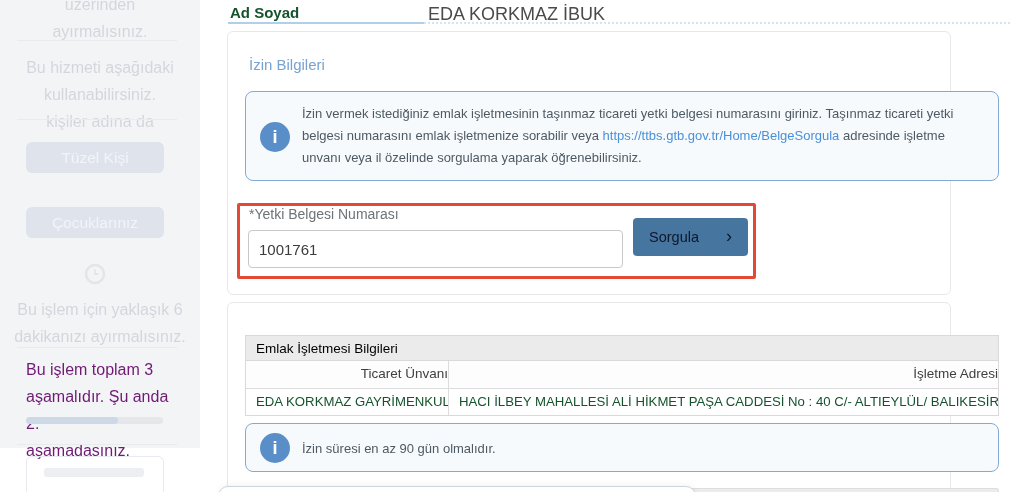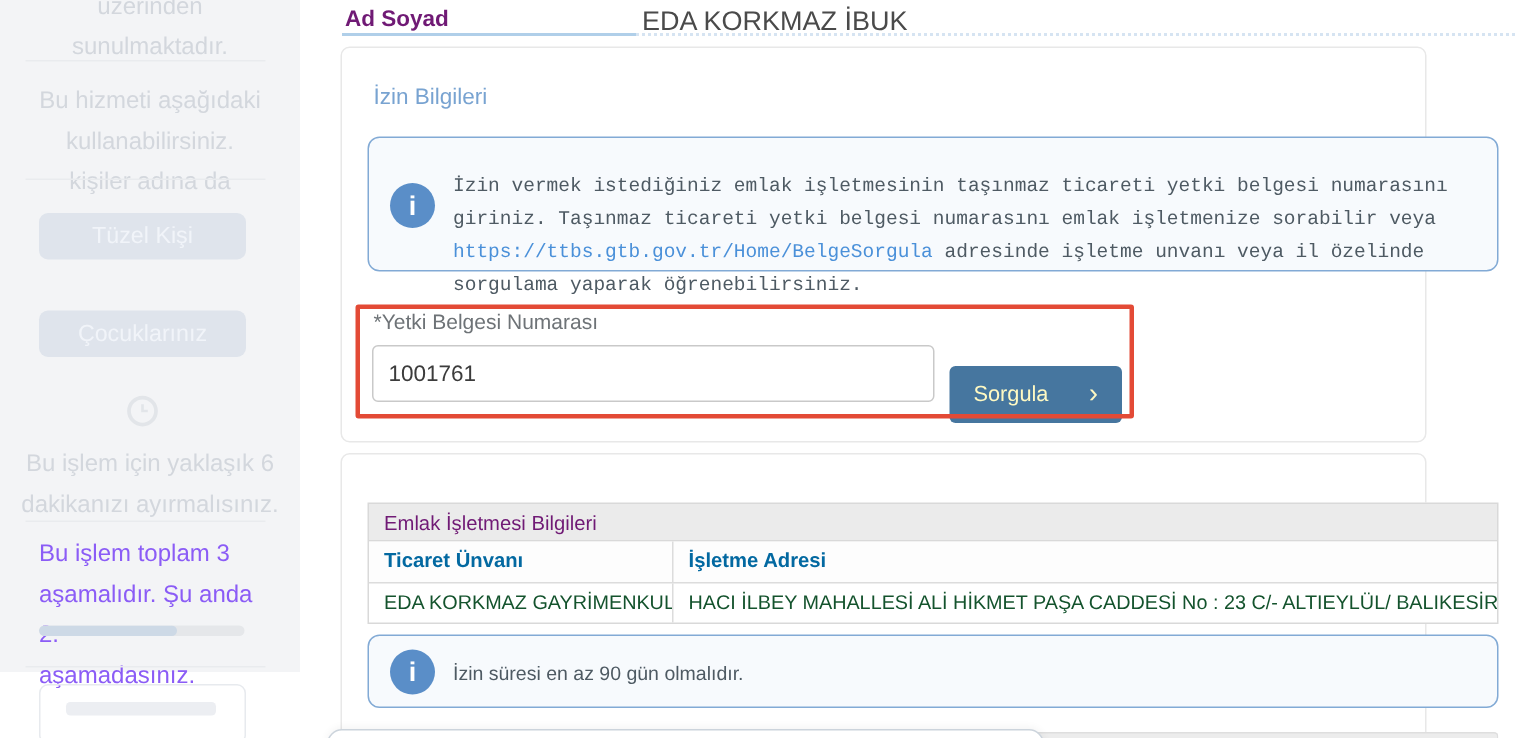--- a/index.html
+++ b/index.html
@@ -8,33 +8,33 @@
   .stage { position:relative; width:1024px; height:492px; background:#fff; }
 
   
   .sidebar { position:absolute; left:0; top:0; width:200px; height:448px; background:#f3f4f6; }
   .sb-text { position:absolute; left:8px; right:8px; text-align:center; color:#d3d7dd;
              font-size:16px; line-height:27px; }
   .sb-divider { position:absolute; left:17px; width:160px; height:1px; background:#e9ebee; }
   .sb-btn { position:absolute; left:26px; width:138px; height:31px; background:#dfe4ec;
             border:none; border-radius:6px; color:#f1f4f9; font-size:15.5px;
             font-family:"Liberation Sans", sans-serif; line-height:31px; text-align:center; }
-  .sb-steps { position:absolute; left:26px; width:150px; text-align:left; color:#8b5cf6;
+  .sb-steps { position:absolute; left:26px; width:150px; text-align:left; color:#701a75;
               font-size:16px; line-height:27px; }
   .progress-track { position:absolute; left:26px; top:417px; width:137px; height:7px;
                     background:#e5e7ea; border-radius:4px; overflow:hidden; }
   .progress-fill { height:100%; background:#cdd9e6; border-radius:4px; }
   .sb-ghost-box { position:absolute; left:26px; top:456px; width:138px; height:40px;
                   border:1px solid #e7eaee; border-radius:6px; }
   .sb-ghost-bar { position:absolute; left:44px; top:468px; width:100px; height:9px;
                   background:#eceef2; border-radius:3px; }
   .clock-wrap { position:absolute; left:84px; top:263px; width:22px; height:22px; }
 
   
-  .field-label { position:absolute; left:230px; top:4px; font-size:15px; font-weight:bold; color:#701a75; }
+  .field-label { position:absolute; left:230px; top:4px; font-size:15px; font-weight:bold; color:#14532d; }
   .field-value { position:absolute; left:428px; top:4px; font-size:18px; color:#4a4a4a; }
   .rule-solid  { position:absolute; left:228px; top:22px; width:196px; height:2px; background:#b0cfe9; }
   .rule-dotted { position:absolute; left:424px; top:22px; width:586px; height:0;
                  border-top:2px dotted #d6e4f2; }
 
   
   .panel { position:absolute; left:227px; width:724px; background:#fff;
            border:1px solid #e8e8e8; border-radius:6px; }
   .panel-1 { top:31px;  height:264px; }
   .panel-2 { top:302px; height:220px; }
@@ -47,57 +47,57 @@
   .info-icon { position:absolute; left:14px; width:30px; height:30px; border-radius:50%;
                background:#5a8ec8; color:#fff; font-size:18px; font-weight:bold;
                text-align:center; line-height:30px; }
   .info-text { position:absolute; left:56px; right:14px; font-size:13px; line-height:22px; color:#4e5a63; }
   .info-link { color:#4a90d9; text-decoration:none; }
 
   .form-label { position:absolute; left:21px; top:174px; font-size:14px; color:#6e7377; }
   .belge-input { position:absolute; left:20px; top:198px; width:375px; height:38px;
                  border:1px solid #c9c9c9; border-radius:4px; padding:0 10px; font-size:15px;
                  color:#3c3c3c; font-family:"Liberation Sans", sans-serif; background:#fff; }
-  .sorgula-btn { position:absolute; left:405px; top:212px; width:115px; height:38px;
-                 background:#46769f; border:none; border-radius:4px; color:#fef9c3;
+  .sorgula-btn { position:absolute; left:405px; top:186px; width:115px; height:38px;
+                 background:#46769f; border:none; border-radius:4px; color:#0f172a;
                  font-size:14.5px; font-family:"Liberation Sans", sans-serif;
                  display:flex; align-items:center; justify-content:center; gap:27px; cursor:pointer; }
   .sorgula-btn .chev { font-size:18px; line-height:1; margin-top:-2px; }
 
   .annotation-rect { position:absolute; left:237px; top:203px; width:519px; height:76px;
                      border:3px solid #e34a36; border-radius:2px; pointer-events:none; z-index:10; }
 
   
   .biz-table { position:absolute; left:17px; top:32px; width:754px;
                border:1px solid #d9d9d9; background:#fff; }
   .biz-caption { height:25px; line-height:25px; background:#ebebeb; padding-left:10px;
-                 font-size:13.5px; color:#701a75; border-bottom:1px solid #d9d9d9; }
+                 font-size:13.5px; color:#000000; border-bottom:1px solid #d9d9d9; }
   .biz-row { display:flex; height:27px; line-height:26px; }
-  .biz-row.head { background:#fdfdfd; font-weight:bold; color:#0369a1; font-size:13.5px; }
+  .biz-row.head { background:#fdfdfd; font-weight:normal; color:#404040; font-size:13.5px;text-align:right; }
   .biz-row.body { border-top:1px solid #dcdcdc; color:#14532d; font-size:13.2px; }
   .biz-cell { padding-left:10px; white-space:nowrap; overflow:hidden; }
   .biz-cell.c1 { width:203px; border-right:1px solid #dcdcdc; }
   .biz-cell.c2 { flex:1; }
 
   .next-strip { position:absolute; left:17px; top:185px; width:754px; height:12px;
                 background:#ececec; border:1px solid #dedede; border-bottom:none;
                 border-radius:3px 3px 0 0; }
   .bottom-popup { position:absolute; left:218px; top:486px; width:478px; height:18px;
                   background:#fff; border:1px solid #ccd4dc; border-radius:10px 10px 0 0;
                   box-shadow:0 -1px 6px rgba(0,0,0,0.05); z-index:6; }
 </style>
 </head>
 <body>
 
 <div class="stage">
 
   <div class="sidebar">
     <div class="sb-text" style="top:-9px;">
       <div>üzerinden</div>
-      <div>sunulmaktadır.</div>
+      <div>ayırmalısınız.</div>
     </div>
     <div class="sb-divider" style="top:40px;"></div>
 
     <div class="sb-text" style="top:54px;">
       <div>Bu hizmeti aşağıdaki</div>
       <div>kullanabilirsiniz.</div>
       <div>kişiler adına da</div>
     </div>
     <div class="sb-divider" style="top:119px;"></div>
 
@@ -135,21 +135,21 @@
   <div class="field-label">Ad Soyad</div>
   <div class="field-value">EDA KORKMAZ İBUK</div>
   <div class="rule-solid"></div>
   <div class="rule-dotted"></div>
 
   <div class="panel panel-1">
     <div class="section-title">İzin Bilgileri</div>
 
     <div class="infobox infobox-1">
       <div class="info-icon" style="top:30px;">i</div>
-      <div class="info-text" style="top:21px;font-family:Liberation Mono, monospace;">
+      <div class="info-text" style="top:11px;">
         <span>İzin vermek istediğiniz emlak işletmesinin taşınmaz ticareti yetki belgesi numarasını giriniz. Taşınmaz ticareti yetki belgesi numarasını emlak işletmenize sorabilir veya </span><a href="#" class="info-link">https://ttbs.gtb.gov.tr/Home/BelgeSorgula</a><span> adresinde işletme unvanı veya il özelinde sorgulama yaparak öğrenebilirsiniz.</span>
       </div>
     </div>
 
     <div class="form-label">*Yetki Belgesi Numarası</div>
     <input class="belge-input" type="text" value="1001761" style="">
     <button class="sorgula-btn">
       <span>Sorgula</span>
       <span class="chev">›</span>
     </button>
@@ -160,21 +160,21 @@
   <div class="panel panel-2">
 
     <div class="biz-table">
       <div class="biz-caption">Emlak İşletmesi Bilgileri</div>
       <div class="biz-row head">
         <div class="biz-cell c1">Ticaret Ünvanı</div>
         <div class="biz-cell c2">İşletme Adresi</div>
       </div>
       <div class="biz-row body">
         <div class="biz-cell c1">EDA KORKMAZ GAYRİMENKUL</div>
-        <div class="biz-cell c2">HACI İLBEY MAHALLESİ ALİ HİKMET PAŞA CADDESİ No : 23 C/- ALTIEYLÜL/ BALIKESİR</div>
+        <div class="biz-cell c2">HACI İLBEY MAHALLESİ ALİ HİKMET PAŞA CADDESİ No : 40 C/- ALTIEYLÜL/ BALIKESİR</div>
       </div>
     </div>
 
     <div class="infobox infobox-2">
       <div class="info-icon" style="top:9px;">i</div>
       <div class="info-text" style="top:14px;">İzin süresi en az 90 gün olmalıdır.</div>
     </div>
 
     <div class="next-strip"></div>
   </div>

